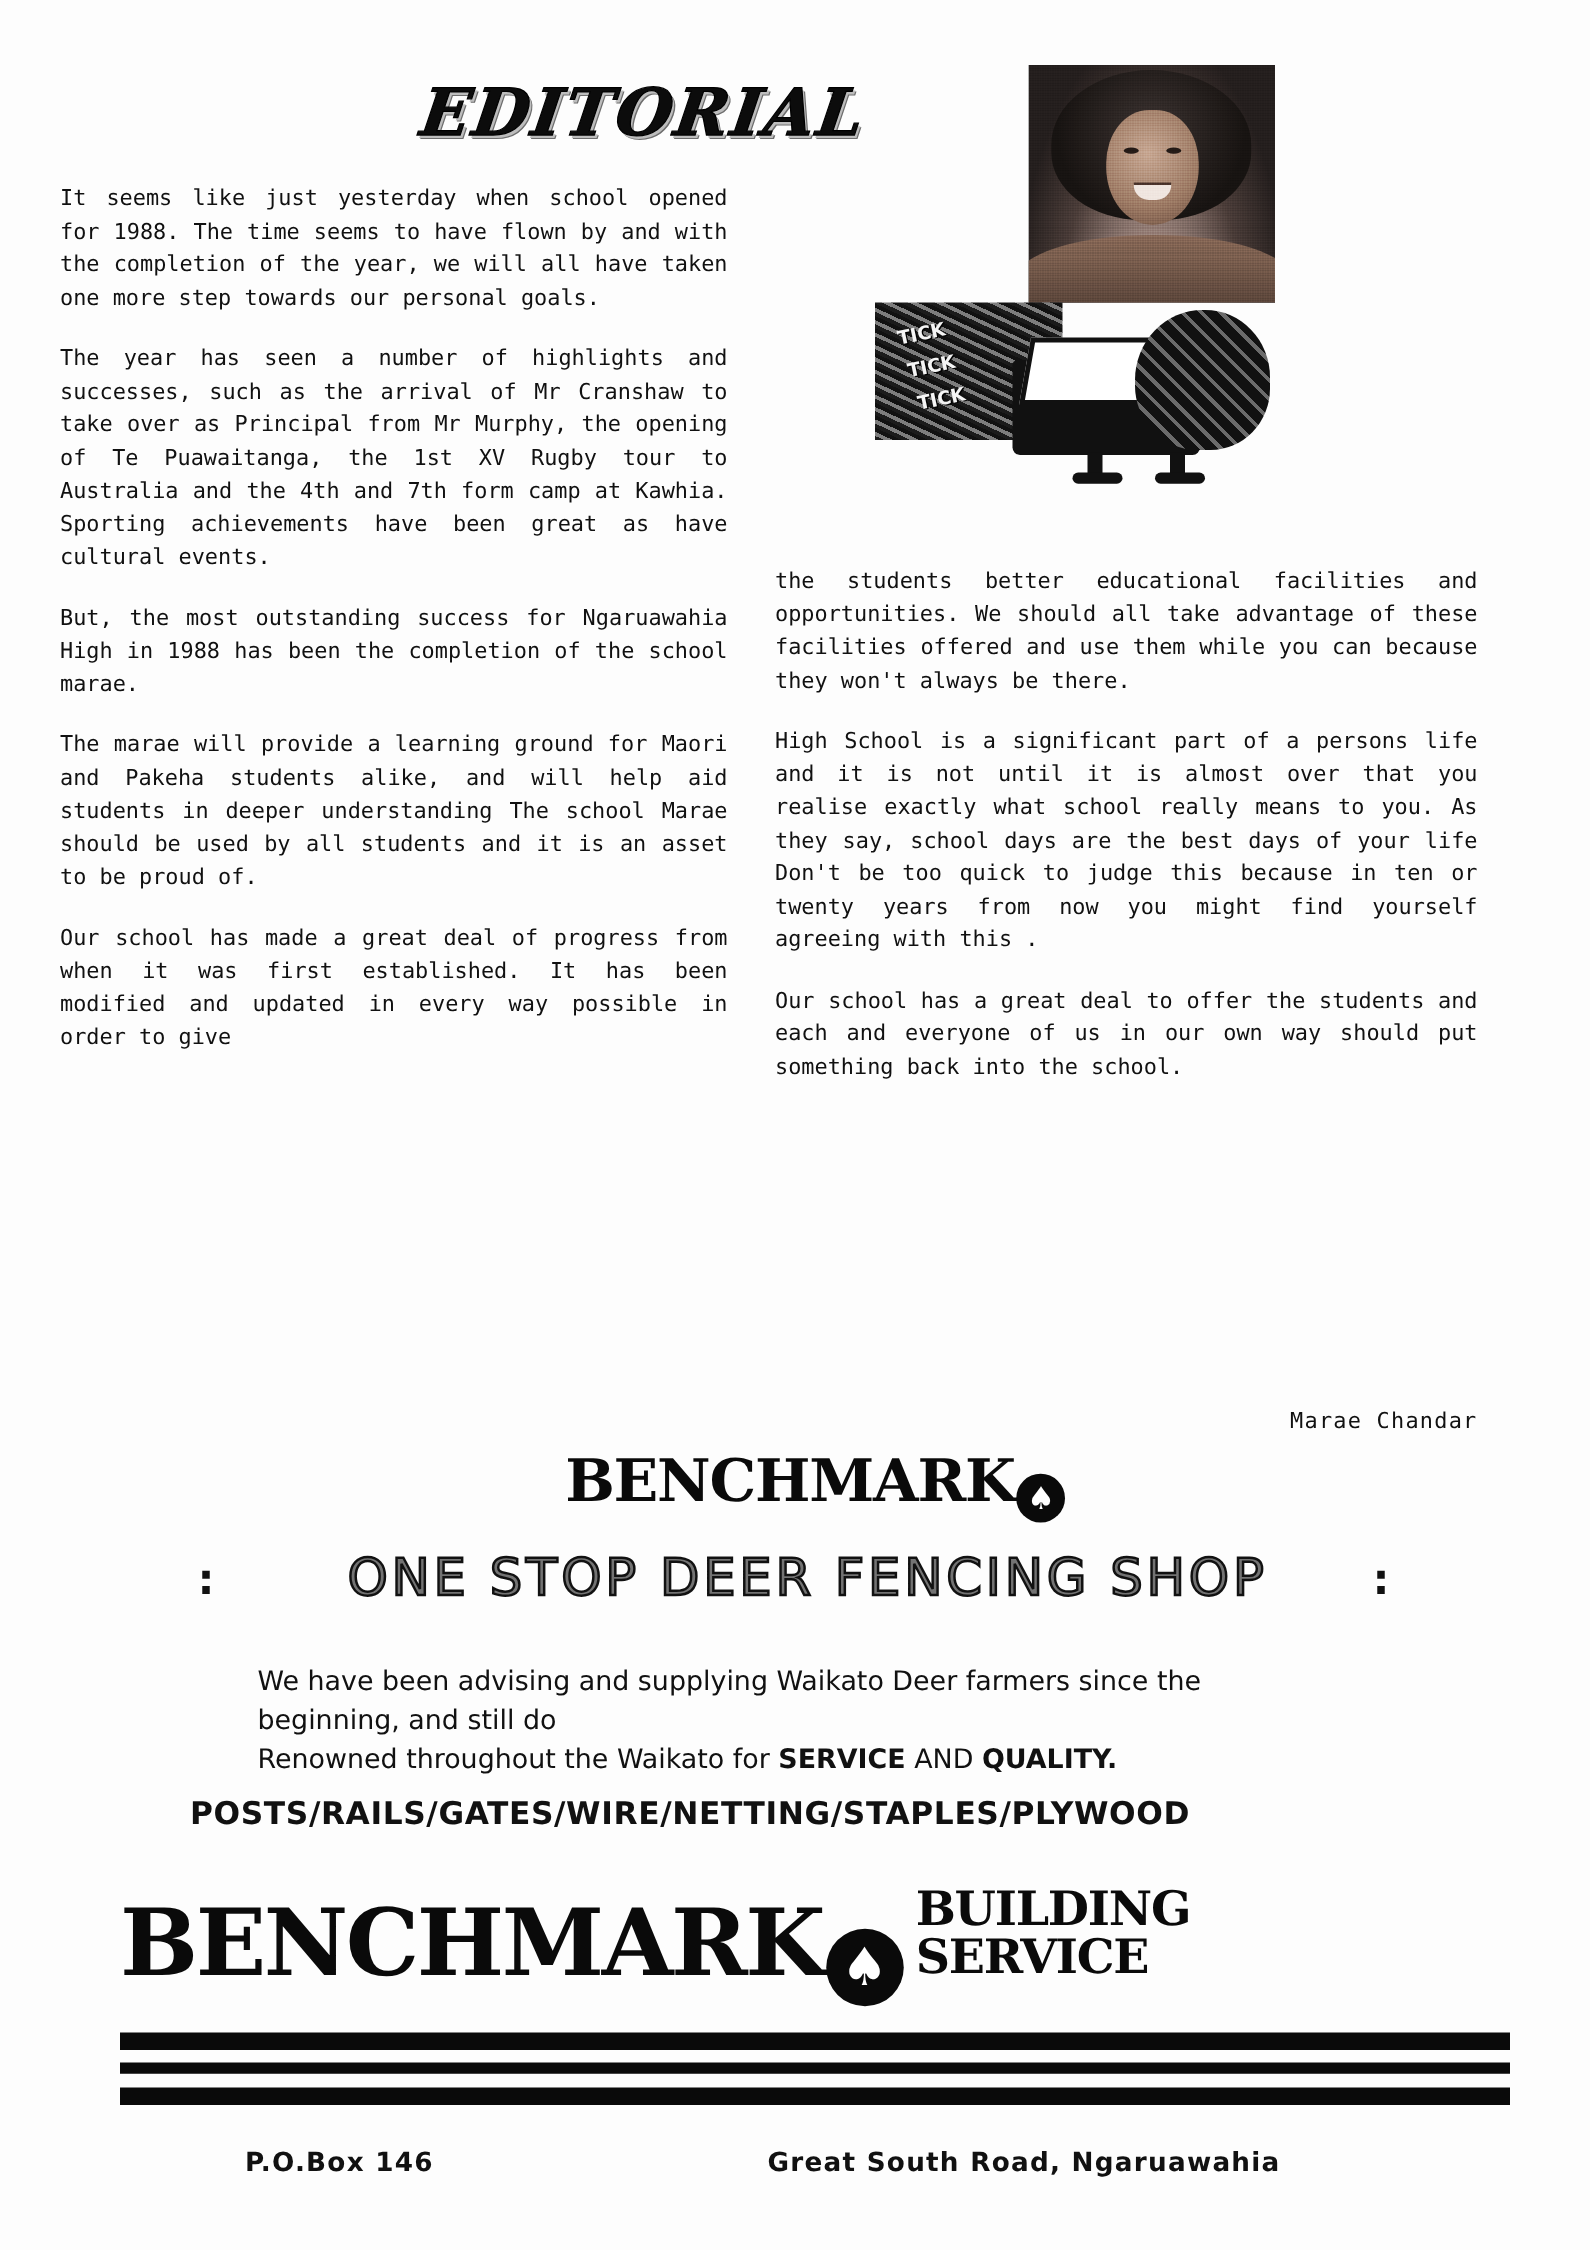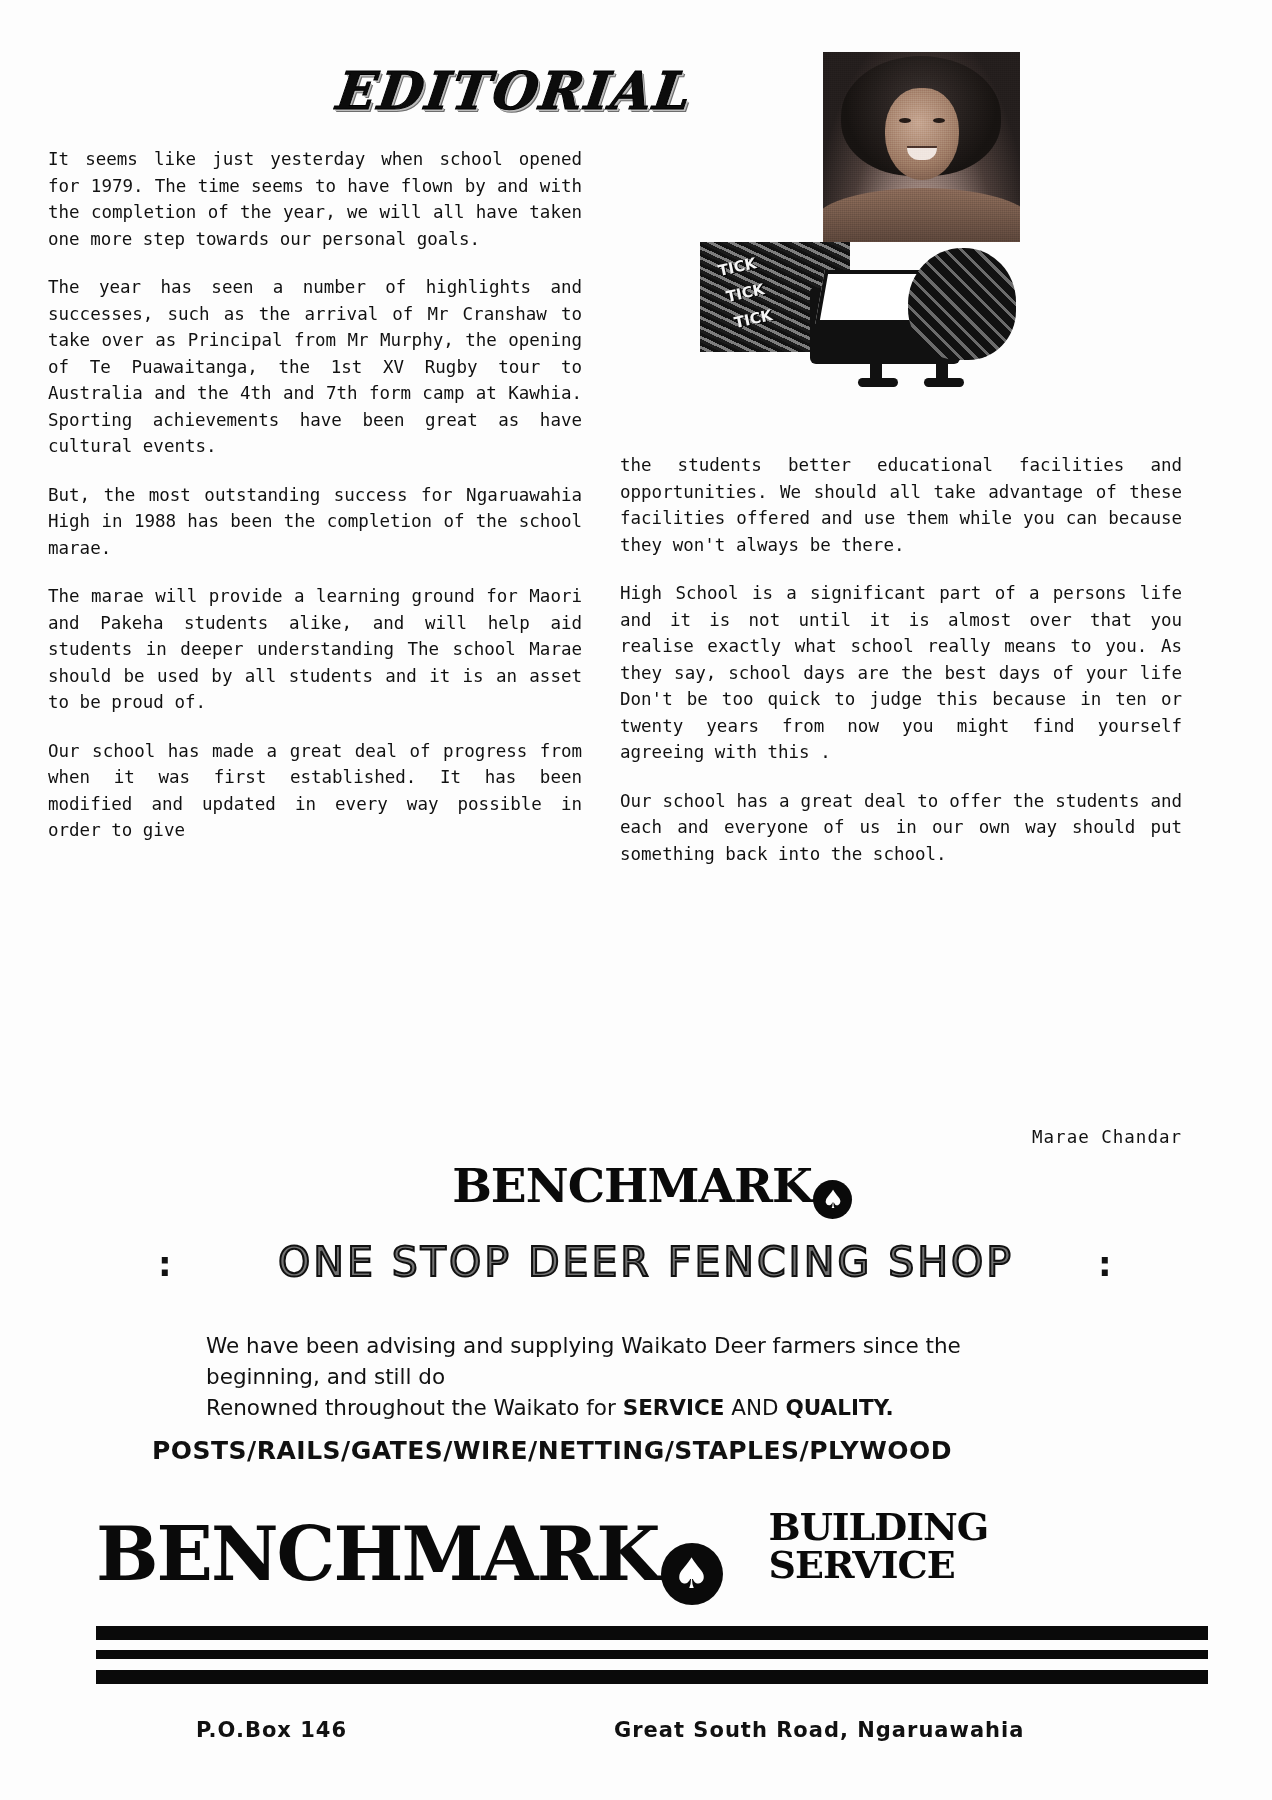--- a/index.html
+++ b/index.html
@@ -315,21 +315,20 @@
   }
   .ad-bottom .stack {
     display: inline-block;
     vertical-align: 2px;
     font-family: "DejaVu Serif", serif;
     font-weight: bold;
     font-size: 38px;
     line-height: 38px;
     letter-spacing: -1px;
     color: #0a0a0a;
-    margin-left: 36px;
   }
 
   .rule {
     position: absolute;
     left: 80px;
     width: 1112px;
     background: #0a0a0a;
   }
   .rule.r1 { top: 468px; height: 14px; }
   .rule.r2 { top: 492px; height: 9px; }
@@ -374,21 +373,21 @@
     <div class="bed"></div>
     <div class="sheet"></div>
     <div class="figure"></div>
     <div class="leg"></div>
     <div class="leg leg2"></div>
     <div class="foot"></div>
     <div class="foot foot2"></div>
   </div>
 
   <div class="col col-left">
-    <p>It seems like just yesterday when school opened for 1979. The time seems to have flown by and with the completion of the year, we will all have taken one more step towards our personal goals.</p>
+    <p>It seems like just yesterday when school opened for 1988. The time seems to have flown by and with the completion of the year, we will all have taken one more step towards our personal goals.</p>
     <p>The year has seen a number of highlights and successes, such as the arrival of Mr Cranshaw to take over as Principal from Mr Murphy, the opening of Te Puawaitanga, the 1st XV Rugby tour to Australia and the 4th and 7th form camp at Kawhia. Sporting achievements have been great as have cultural events.</p>
     <p>But, the most outstanding success for Ngaruawahia High in 1988 has been the completion of the school marae.</p>
     <p>The marae will provide a learning ground for Maori and Pakeha students alike, and will help aid students in deeper understanding The school Marae should be used by all students and it is an asset to be proud of.</p>
     <p>Our school has made a great deal of progress from when it was first established. It has been modified and updated in every way possible in order to give</p>
   </div>
 
   <div class="col col-right">
     <p>the students better educational facilities and opportunities. We should all take advantage of these facilities offered and use them while you can because they won't always be there.</p>
     <p>High School is a significant part of a persons life and it is not until it is almost over that you realise exactly what school really means to you. As they say, school days are the best days of your life Don't be too quick to judge this because in ten or twenty years from now you might find yourself agreeing with this .</p>
     <p>Our school has a great deal to offer the students and each and everyone of us in our own way should put something back into the school.</p>

